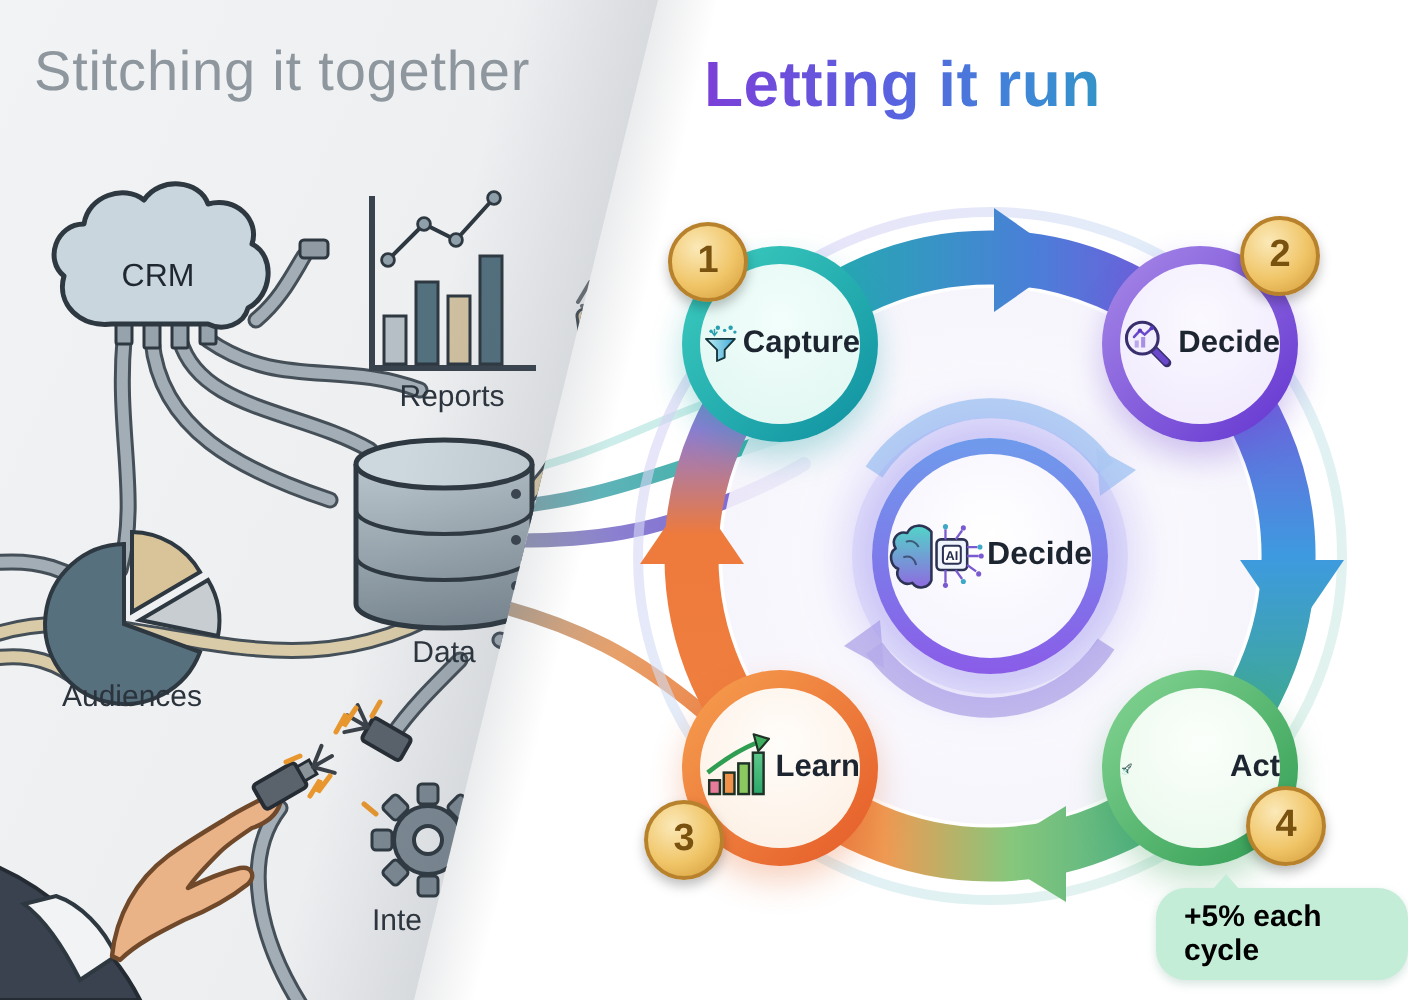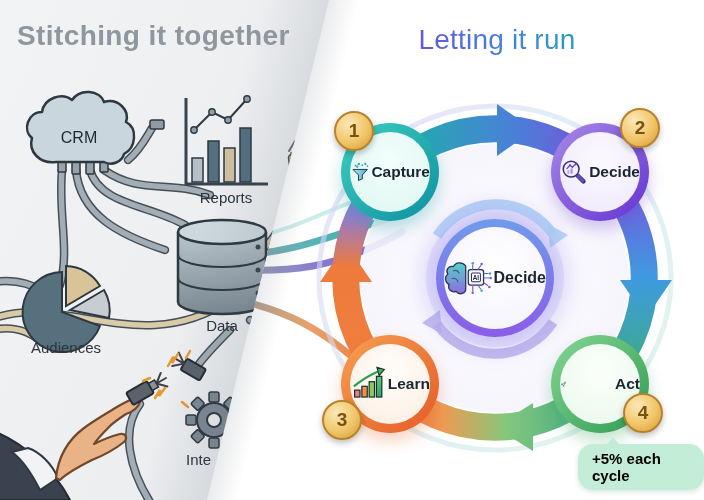--- a/index.html
+++ b/index.html
@@ -15,23 +15,23 @@
   .right-ui{position:absolute;inset:0;z-index:4;pointer-events:none;}
   .left-panel{position:absolute;inset:0;z-index:5;
               clip-path:polygon(0 0,329px 0,207px 500px,0 500px);
               background:linear-gradient(115deg,#f2f3f5 0%,#eaecee 55%,#e3e6ea 100%);}
   .left-art{position:absolute;inset:0;}
   .edge-shade{position:absolute;left:198px;top:-70px;width:72px;height:640px;
               transform:rotate(13.7deg);
               background:linear-gradient(to right,rgba(70,80,95,0),rgba(70,80,95,.13));}
   
   .left-title{position:absolute;left:17px;top:20px;font-size:28px;letter-spacing:.4px;
-              color:#8e979e;font-weight:700;}
-  .right-title{position:absolute;left:352px;top:24px;width:290px;text-align:center;
-               font-size:28px;font-weight:400;letter-spacing:.2px;
+              color:#8e979e;font-weight:400;}
+  .right-title{position:absolute;left:352px;top:24px;width:290px;text-align:left;
+               font-size:32px;font-weight:700;letter-spacing:.2px;
                background:linear-gradient(90deg,#7b3fd8 0%,#5a62e0 32%,#3f86d8 55%,#18b2a2 100%);
                -webkit-background-clip:text;background-clip:text;color:transparent;}
   
   .node{position:absolute;width:98px;height:98px;border-radius:50%;}
   .node-inner{position:absolute;inset:9px;border-radius:50%;display:flex;flex-direction:row;
               align-items:center;justify-content:center;gap:1px;}
   .node-label{font-size:15.5px;font-weight:700;color:#1c2530;line-height:1;}
   .n-capture{left:341px;top:123px;background:linear-gradient(135deg,#3ecfc0,#0e8fa0);
              box-shadow:0 8px 16px rgba(20,160,160,.30);}
   .n-capture .node-inner{background:radial-gradient(circle at 50% 35%,#f2fefb,#dff6f1);}

